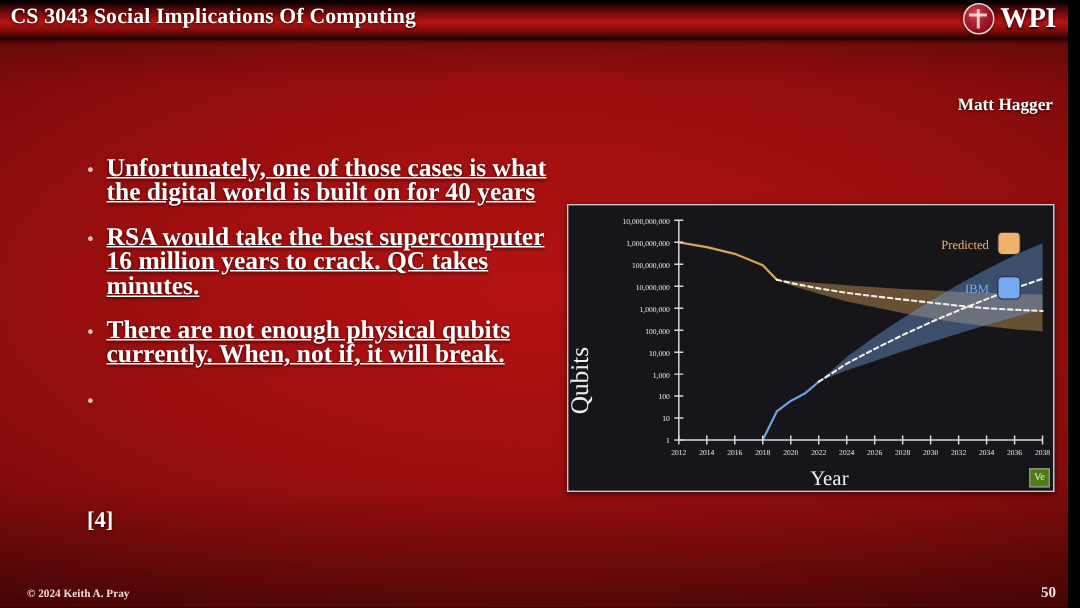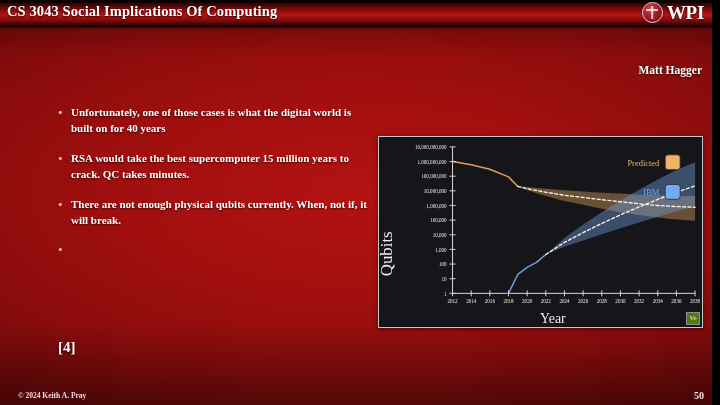--- a/index.html
+++ b/index.html
@@ -50,23 +50,23 @@
   #slide-title{position:absolute;left:57px;top:48px;color:#fff;
      font-size:26px;font-weight:normal;letter-spacing:.4px;
      font-family:"Liberation Serif", serif;
      text-shadow:1px 1px 3px rgba(0,0,0,.75);z-index:3;}
 
   
   #bullets{position:absolute;left:58px;top:104px;width:312px;z-index:3;}
   .bullet{display:flex;align-items:flex-start;margin-bottom:13px;}
   .bdot{color:#e9c9c9;font-size:13px;line-height:16px;width:13px;
         flex:0 0 13px;text-align:left;padding-top:1px;}
-  .btxt{color:#fff;font-size:11px;line-height:16.4px;font-weight:bold;
+  .btxt{color:#fff;font-size:17px;line-height:16.4px;font-weight:bold;
         font-family:"Liberation Serif", serif;
-        text-shadow:0 1px 2px rgba(0,0,0,.7);}
+        text-shadow:0 1px 2px rgba(0,0,0,.7);text-decoration:underline;}
   #citation{position:absolute;left:58px;top:339px;color:#fff;
      font-size:15px;font-weight:bold;font-family:"Liberation Serif", serif;
      text-shadow:0 1px 2px rgba(0,0,0,.7);z-index:3;}
 
   
   #copyright{position:absolute;left:18px;bottom:5px;color:#f0dcdc;
      font-size:7.5px;font-weight:bold;font-family:"Liberation Serif", serif;z-index:5;}
   #pagenum{position:absolute;right:8px;bottom:4px;color:#f4e2e2;
      font-size:10px;font-weight:bold;font-family:"Liberation Serif", serif;z-index:5;}
 
@@ -97,21 +97,21 @@
   <div id="author">Matt Hagger</div>
 
 
   <div id="bullets">
     <div class="bullet">
       <span class="bdot">•</span>
       <span class="btxt">Unfortunately, one of those cases is what the digital world is built on for 40 years</span>
     </div>
     <div class="bullet">
       <span class="bdot">•</span>
-      <span class="btxt">RSA would take the best supercomputer 15 million years to crack. QC takes minutes.</span>
+      <span class="btxt">RSA would take the best supercomputer 16 million years to crack. QC takes minutes.</span>
     </div>
     <div class="bullet">
       <span class="bdot">•</span>
       <span class="btxt">There are not enough physical qubits currently. When, not if, it will break.</span>
     </div>
     <div class="bullet">
       <span class="bdot">•</span>
     </div>
   </div>
 

